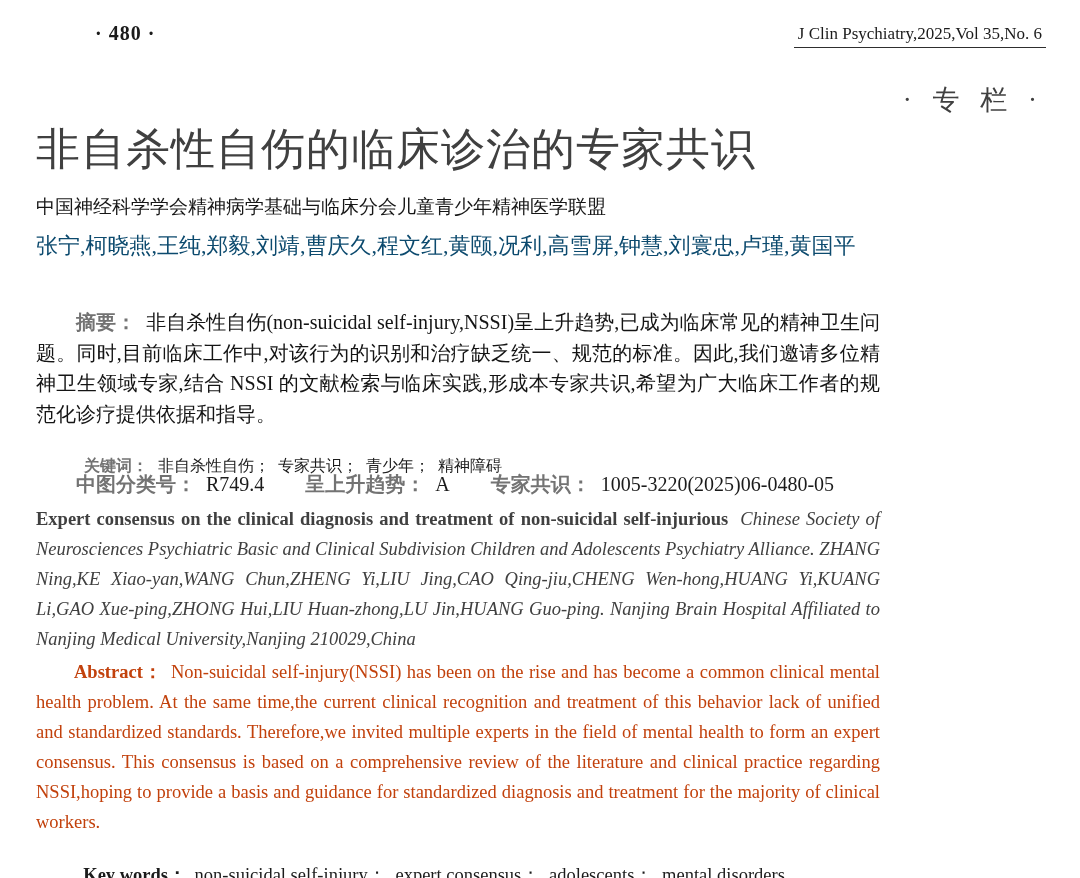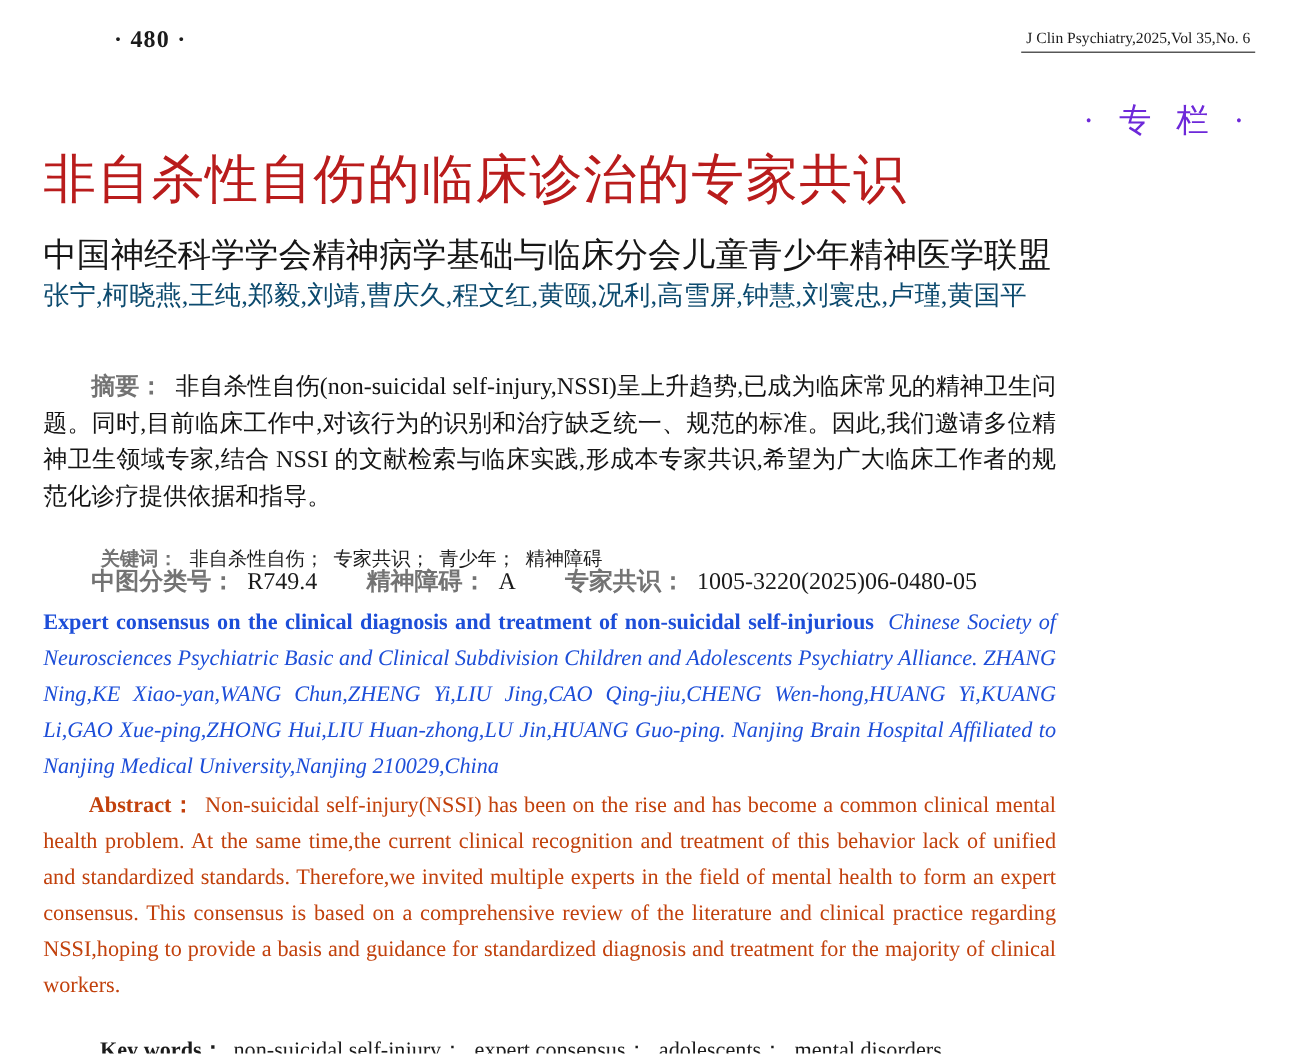--- a/index.html
+++ b/index.html
@@ -13,40 +13,40 @@
   }
   .abs { position: absolute; }
 
   
   .page-number {
     left: 55px; top: 22px;
     font-size: 20px; font-weight: 600; letter-spacing: 1px; margin-left: 40px;
   }
   .journal-ref {
     right: 34px; top: 24px;
-    font-size: 13px;
+    font-size: 17px;
     border-bottom: 1.5px solid #2e2e2e;
     padding: 0 4px 3px 4px;
     margin-left: 12px;
   }
   .column-tag {
     right: 36px; top: 82px;
     font-size: 27px; letter-spacing: 7px;
-    color: #6d28d9;
+    color: #404040;
   }
 
   
   .title-zh {
     left: 36px; top: 120px; width: 900px;
     font-size: 44px; font-weight: 500; letter-spacing: 1px;
-    color: #b91c1c;
+    color: #404040;
   }
   .affiliation-zh {
     left: 36px; top: 194px; width: 870px;
-    font-size: 28px; color: #161616;
+    font-size: 19px; color: #161616;
   }
   .authors-zh {
     left: 36px; top: 229px; width: 824px;
     font-size: 22px; line-height: 34px; color: #0c4a6e;
     text-align: justify;
   }
 
   
   .abstract-zh {
     left: 36px; top: 307px; width: 844px;
@@ -72,21 +72,21 @@
     font-size: 20px;
   }
   .meta-item { display: inline-block; }
   .meta-item + .meta-item { margin-left: 36px; }
 
   
   .en-block {
     left: 36px; top: 504px; width: 844px;
     font-size: 18.5px; line-height: 30px;
     text-align: justify;
-    color: #1d4ed8;
+    color: #404040;
   }
   .en-title { font-weight: 700; margin-right: 12px; }
   .en-italic { font-style: italic; }
   .abstract-en {
     left: 36px; top: 657px; width: 844px;
     font-size: 18.5px; line-height: 30px;
     text-align: justify; text-indent: 38px;
     color: #c2410c;
   }
   .en-label { font-weight: 700; margin-right: 8px; }
@@ -110,21 +110,21 @@
 <p class="abs abstract-zh">
   <span class="zh-label">摘要：</span><span>非自杀性自伤(non-suicidal self-injury,NSSI)呈上升趋势,已成为临床常见的精神卫生问题。同时,目前临床工作中,对该行为的识别和治疗缺乏统一、规范的标准。因此,我们邀请多位精神卫生领域专家,结合 NSSI 的文献检索与临床实践,形成本专家共识,希望为广大临床工作者的规范化诊疗提供依据和指导。</span>
 </p>
 
 <p class="abs keywords-zh">
   <span class="zh-label">关键词：</span><span>非自杀性自伤；  专家共识；  青少年；  精神障碍</span>
 </p>
 
 <p class="abs meta-line">
   <span class="meta-item"><span class="zh-label">中图分类号：</span><span>R749.4</span></span>
-  <span class="meta-item"><span class="zh-label">精神障碍：</span><span>A</span></span>
+  <span class="meta-item"><span class="zh-label">呈上升趋势：</span><span>A</span></span>
   <span class="meta-item"><span class="zh-label">专家共识：</span><span>1005-3220(2025)06-0480-05</span></span>
 </p>
 
 <div class="abs en-block">
   <span class="en-title">Expert consensus on the clinical diagnosis and treatment of non-suicidal self-injurious</span><span class="en-italic">Chinese Society of Neurosciences Psychiatric Basic and Clinical Subdivision Children and Adolescents Psychiatry Alliance.</span>
   <span class="en-italic">ZHANG Ning,KE Xiao-yan,WANG Chun,ZHENG Yi,LIU Jing,CAO Qing-jiu,CHENG Wen-hong,HUANG Yi,KUANG Li,GAO Xue-ping,ZHONG Hui,LIU Huan-zhong,LU Jin,HUANG Guo-ping.</span>
   <span class="en-italic">Nanjing Brain Hospital Affiliated to Nanjing Medical University,Nanjing 210029,China</span>
 </div>
 
 <p class="abs abstract-en">

